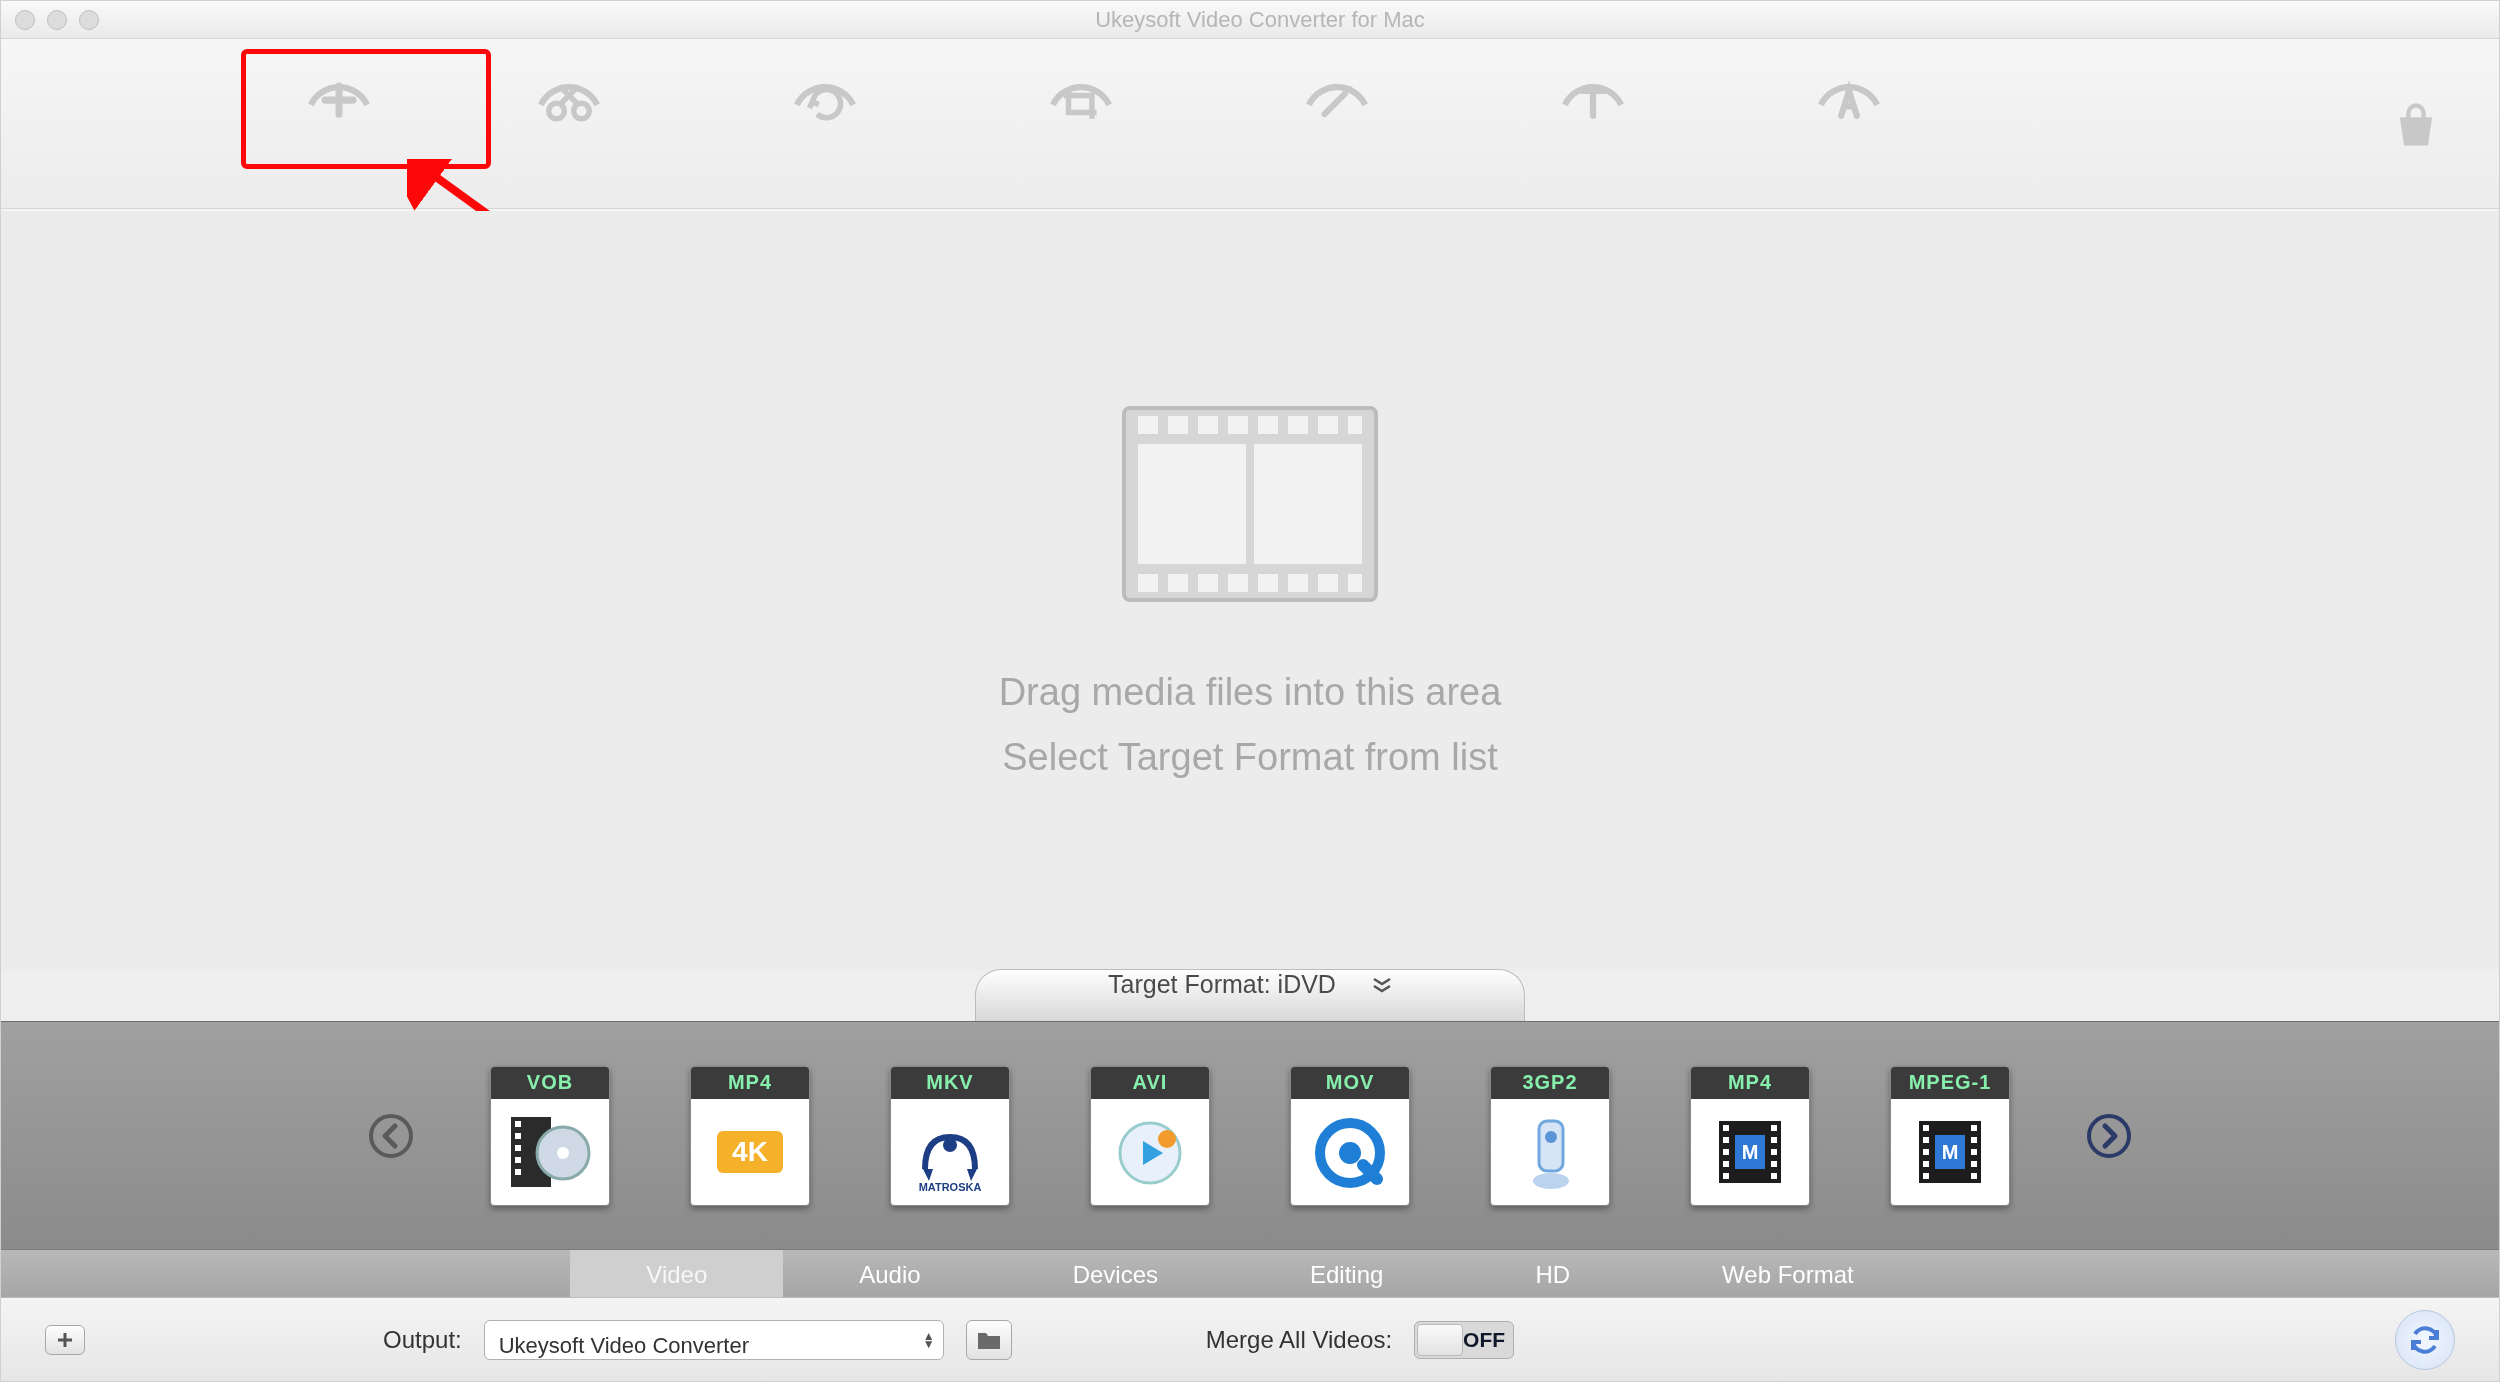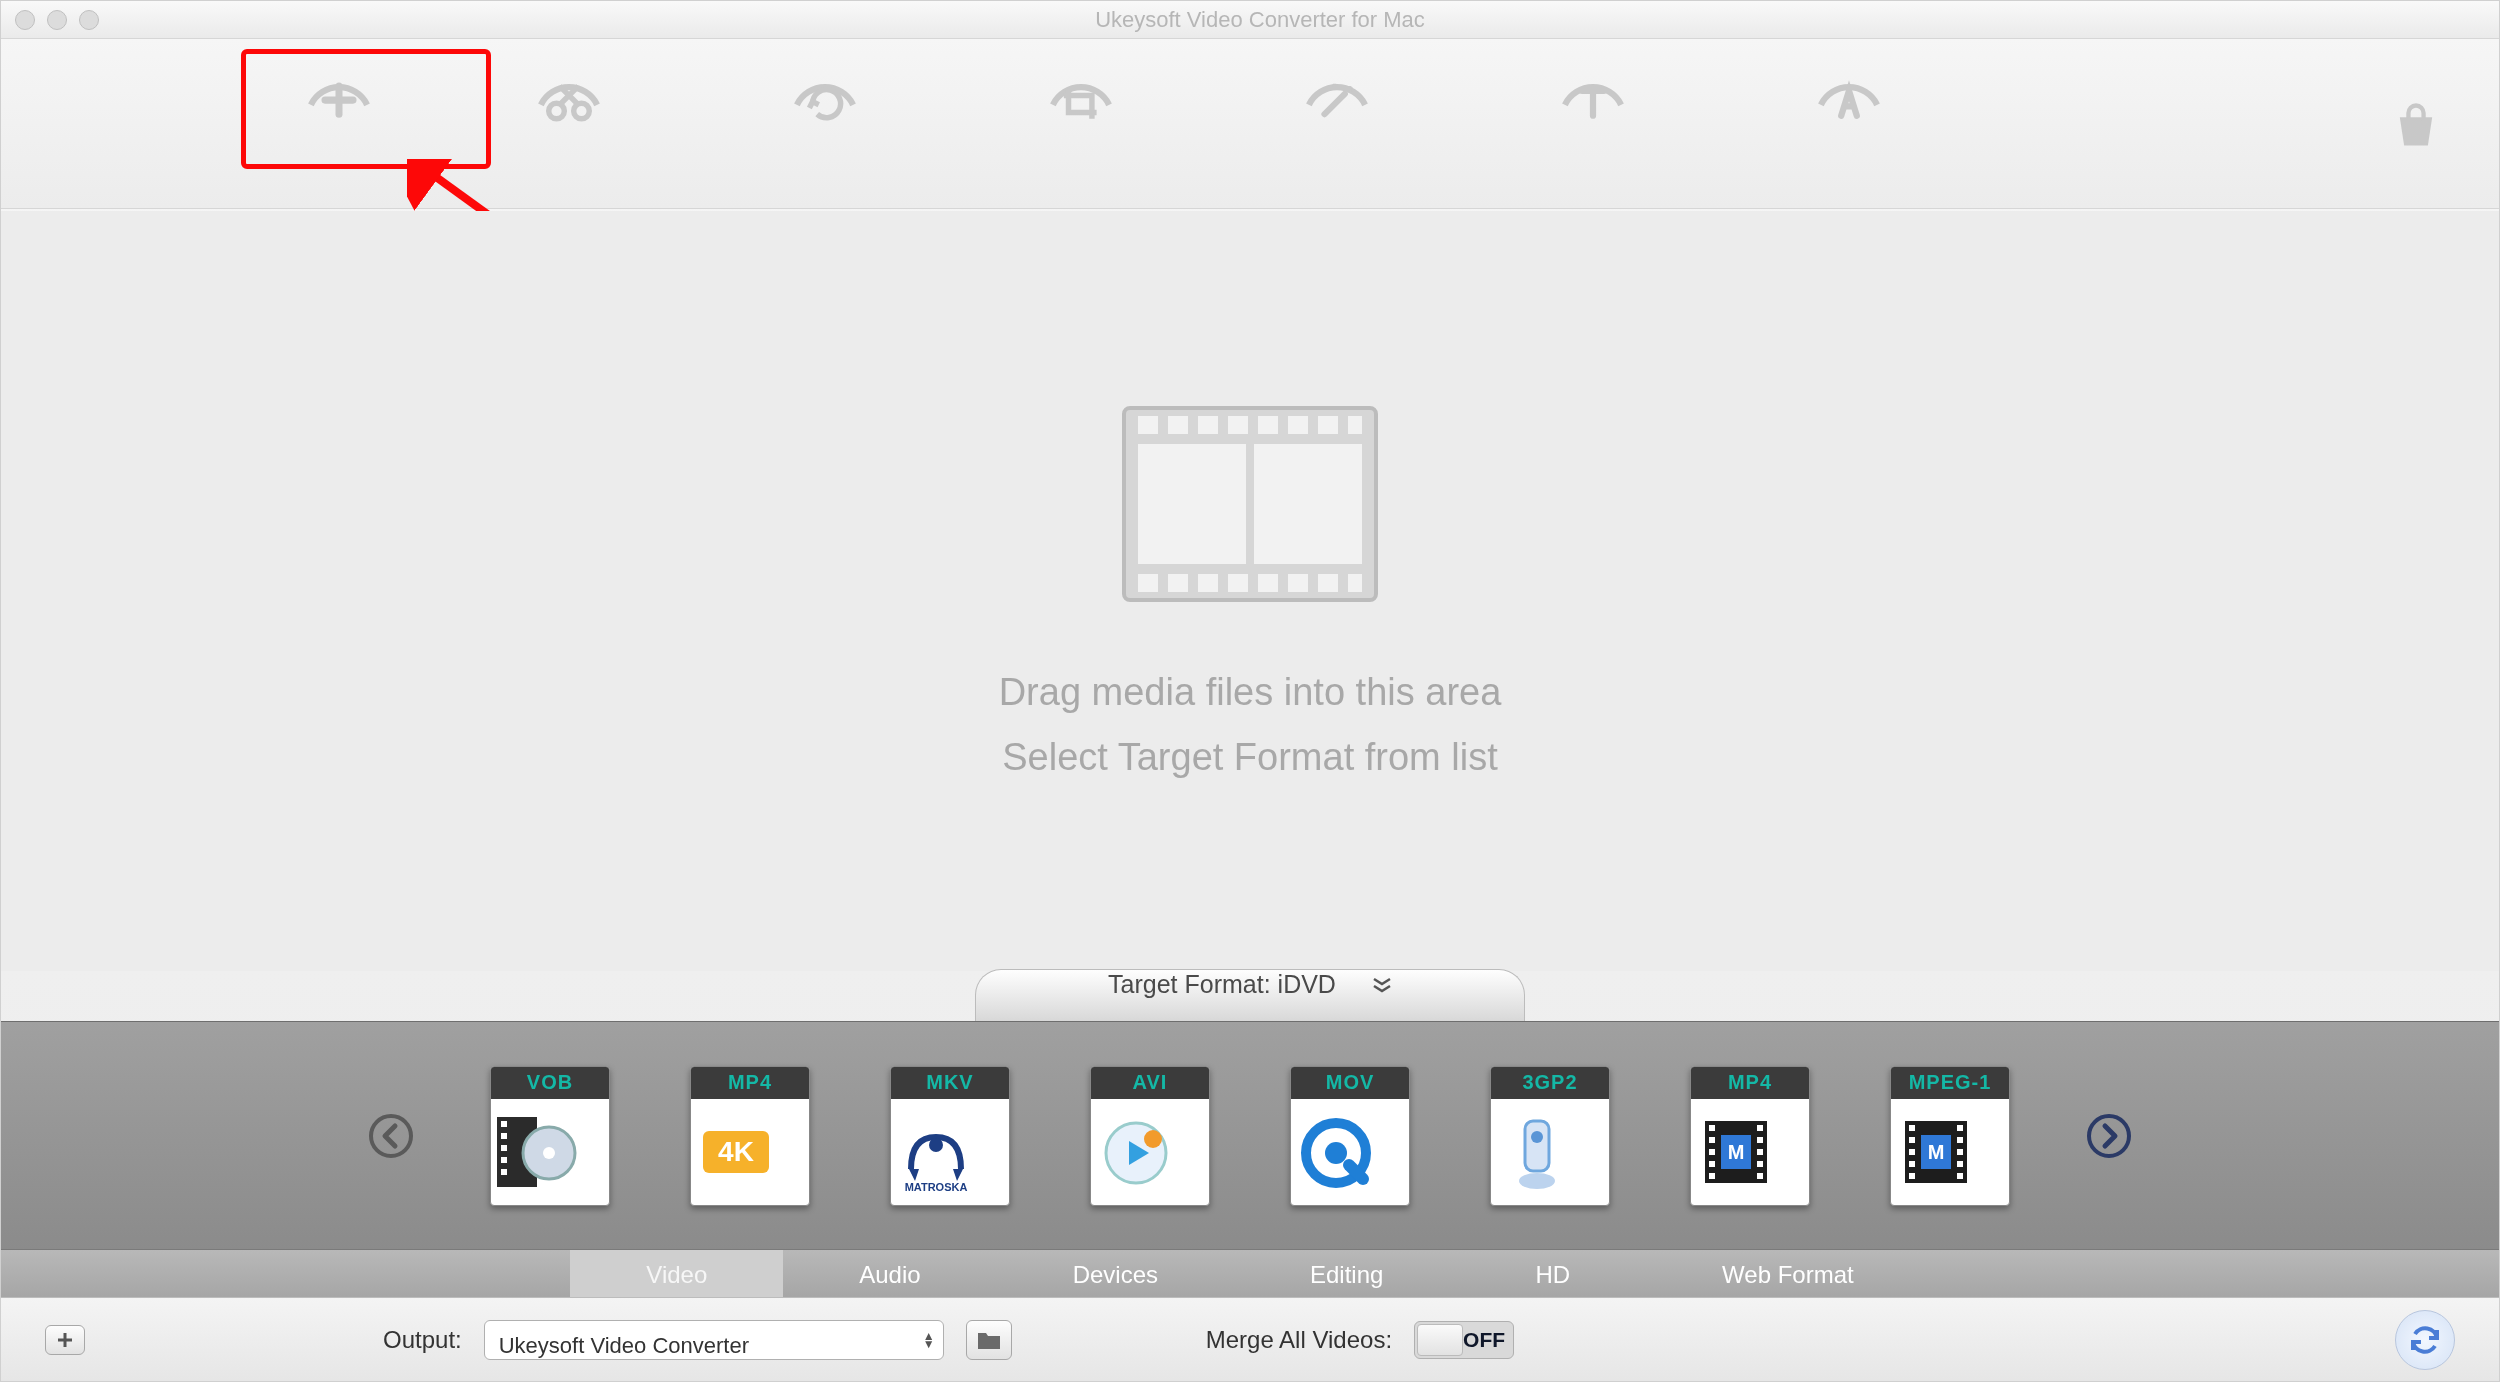--- a/index.html
+++ b/index.html
@@ -176,33 +176,34 @@
   box-shadow: 0 3px 6px rgba(0,0,0,0.35);
   display: flex;
   flex-direction: column;
   align-items: center;
   overflow: hidden;
 }
 .fmt-header {
   width: 100%;
   height: 32px;
   background: #3b3b3b;
-  color: #14b8a6;
+  color: #86efac;
   display: flex;
   align-items: center;
   justify-content: center;
   font-size: 20px;
   font-weight: 600;
   letter-spacing: 1px;
 }
 .fmt-body {
   flex: 1;
   width: 100%;
   display: flex;
   align-items: center;
+  justify-content: center;
 }
 .tabs {
   position: absolute;
   top: 1248px;
   left: 0; right: 0;
   height: 50px;
   background: linear-gradient(#b8b8b8, #a5a5a5);
   border-top: 1px solid #7a7a7a;
   display: flex;
   align-items: center;

